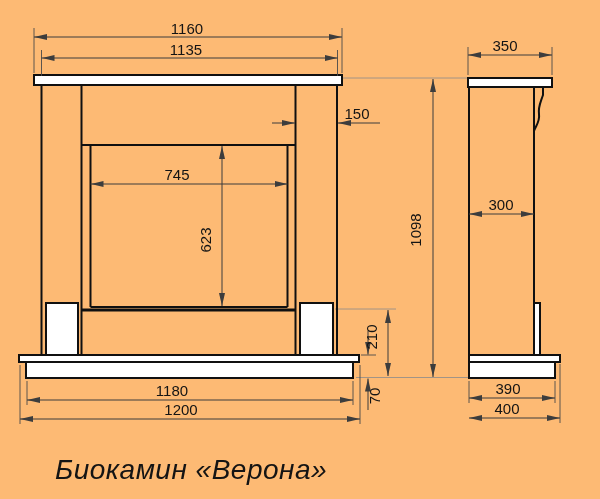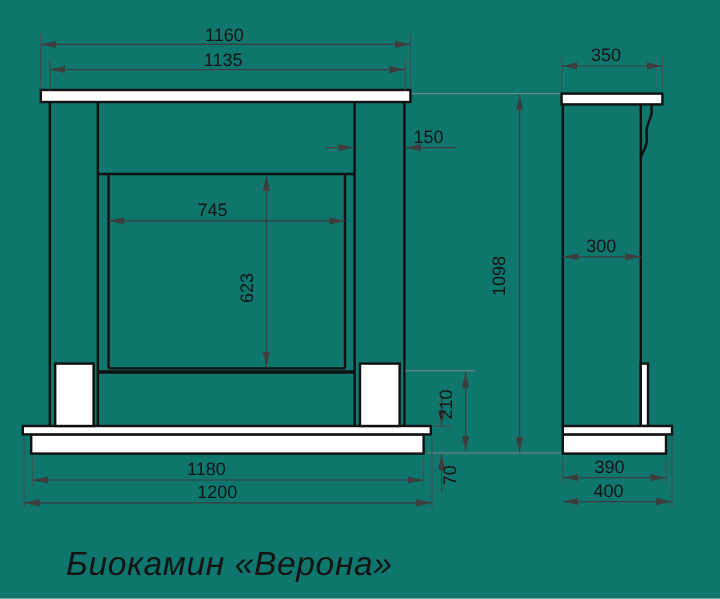--- a/index.html
+++ b/index.html
@@ -1,16 +1,16 @@
 <!DOCTYPE html>
 <html><head>
 <meta charset="utf-8">
 <style>
   html,body{margin:0;padding:0;background:#fff;}
-  .canvas{width:600px;height:499px;background:#0f766e;position:relative;overflow:hidden;}
+  .canvas{width:600px;height:499px;background:#fdba74;position:relative;overflow:hidden;}
   svg{display:block;}
   svg text{font-family:"Liberation Sans","DejaVu Sans",sans-serif;fill:#141414;}
   .dimlabel{font-size:15px;}
   .caption{font-size:28px;font-style:italic;letter-spacing:0.5px;}
   .obj{stroke:#101010;stroke-width:2;fill:none;}
   .objfill{stroke:#101010;stroke-width:2;fill:#ffffff;}
   .thick{stroke:#101010;stroke-width:3;fill:none;}
   .dim{stroke:#3d3d3d;stroke-width:1;fill:none;}
   .ext{stroke:#4a4a4a;stroke-width:0.9;fill:none;}
   .ref{stroke:#8a8a8a;stroke-width:0.8;fill:none;}

